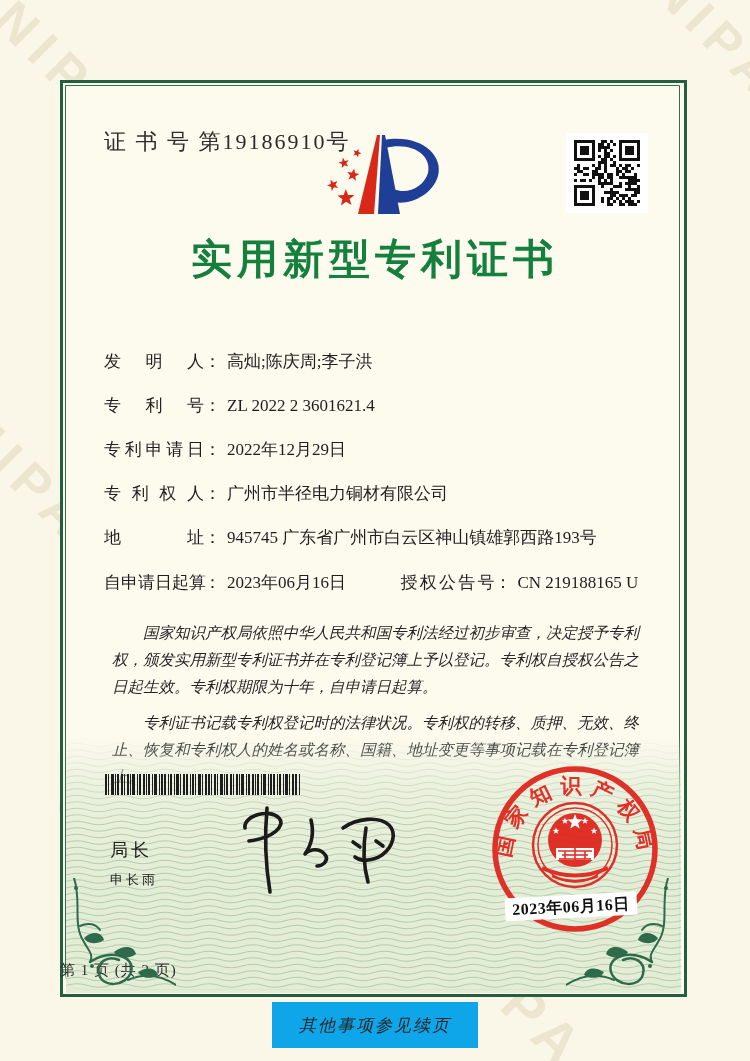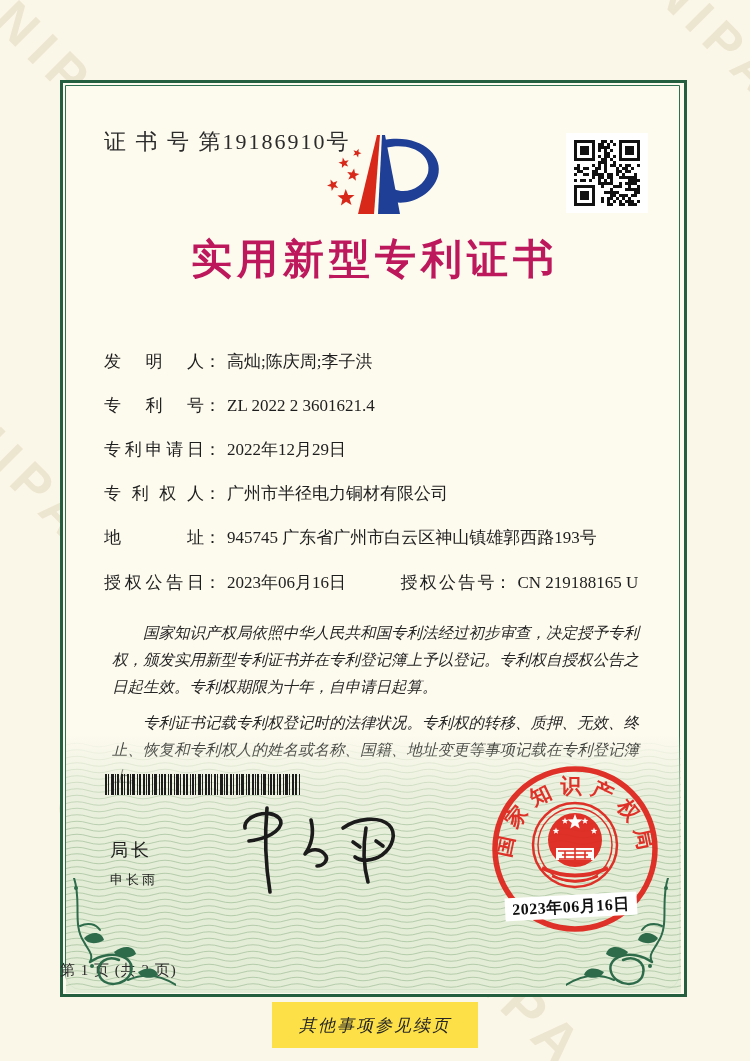--- a/index.html
+++ b/index.html
@@ -17,21 +17,21 @@
       border:3px solid #246040;background:#fdfaee;}
   #frame-inner{position:absolute;left:65px;top:85px;width:613px;height:903px;
       border:1px solid #2f7050;border-radius:0 0 16px 16px;}
 
   .abs{position:absolute;}
   .t{line-height:1.25;}
 
   #cert-no{left:104px;top:128px;font-size:22px;letter-spacing:2px;color:#2b2b2b;}
   #qr-box{left:566px;top:133px;width:82px;height:80px;background:#fff;}
   #title{left:0;top:234px;width:750px;text-align:center;font-size:41px;
-         font-weight:bold;letter-spacing:5px;color:#be185d;}
+         font-weight:bold;letter-spacing:5px;color:#15803d;}
 
   .field{left:104px;width:560px;font-size:17px;color:#1e1e1e;white-space:nowrap;}
   .flabel{display:inline-block;width:100px;text-align:justify;text-align-last:justify;}
   .flabel2{display:inline-block;width:94px;text-align:justify;text-align-last:justify;}
   .fcolon{display:inline-block;margin:0 2px 0 0;}
   .fvalue{display:inline-block;margin-left:4px;}
 
   #paragraphs{left:103px;top:610px;width:545px;font-size:15.5px;line-height:27px;
       font-style:italic;color:#262626;text-align:justify;}
   #paragraphs p{margin:9px;text-indent:2em;}
@@ -51,21 +51,21 @@
       font-family:"Liberation Sans","DejaVu Sans",sans-serif;color:#1c1c1c;}
   #signature{left:215px;top:798px;}
 
   #seal{left:480px;top:752px;opacity:.93;}
   #seal-date{left:505px;top:895px;width:132px;height:23px;background:#fff;
       font-size:16px;font-weight:bold;color:#111;text-align:center;line-height:23px;
       transform:rotate(-3deg);letter-spacing:.5px;z-index:6;}
 
   #page-number{left:60px;top:961px;width:621px;text-align:left;font-size:15px;
       color:#2b2b2b;letter-spacing:1px;}
-  #note-box{left:272px;top:1002px;width:206px;height:46px;background:#fde047;
+  #note-box{left:272px;top:1002px;width:206px;height:46px;background:#0ea5e9;
       text-align:center;z-index:3;}
   #note-box span{display:inline-block;margin-top:12px;font-size:17px;
       font-style:italic;letter-spacing:2px;color:#262626;}
 
   .ornament{z-index:2;}
 </style>
 </head>
 <body>
 
 <div id="page">
@@ -269,21 +269,21 @@
   <div class="abs field" style="top:438px">
     <span class="flabel">专利申请日</span><span class="fcolon">：</span><span class="fvalue">2022年12月29日</span>
   </div>
   <div class="abs field" style="top:482px">
     <span class="flabel">专利权人</span><span class="fcolon">：</span><span class="fvalue">广州市半径电力铜材有限公司</span>
   </div>
   <div class="abs field" style="top:526px">
     <span class="flabel">地址</span><span class="fcolon">：</span><span class="fvalue">945745 广东省广州市白云区神山镇雄郭西路193号</span>
   </div>
   <div class="abs field" style="top:571px">
-    <span class="flabel">授权公告日</span><span class="fcolon">：</span><span class="fvalue">2023年06月16日</span>
+    <span class="flabel">自申请日起算</span><span class="fcolon">：</span><span class="fvalue">2023年06月16日</span>
     <span style="display:inline-block;width:46px;"></span>
     <span class="flabel2">授权公告号</span><span class="fcolon">：</span><span class="fvalue">CN 219188165 U</span>
   </div>
 
   <div class="abs" id="paragraphs">
     <p>国家知识产权局依照中华人民共和国专利法经过初步审查，决定授予专利权，颁发实用新型专利证书并在专利登记簿上予以登记。专利权自授权公告之日起生效。专利权期限为十年，自申请日起算。</p>
     <p>专利证书记载专利权登记时的法律状况。专利权的转移、质押、无效、终止、恢复和专利权人的姓名或名称、国籍、地址变更等事项记载在专利登记簿上。</p>
   </div>
 
   <div class="abs" id="guilloche">

